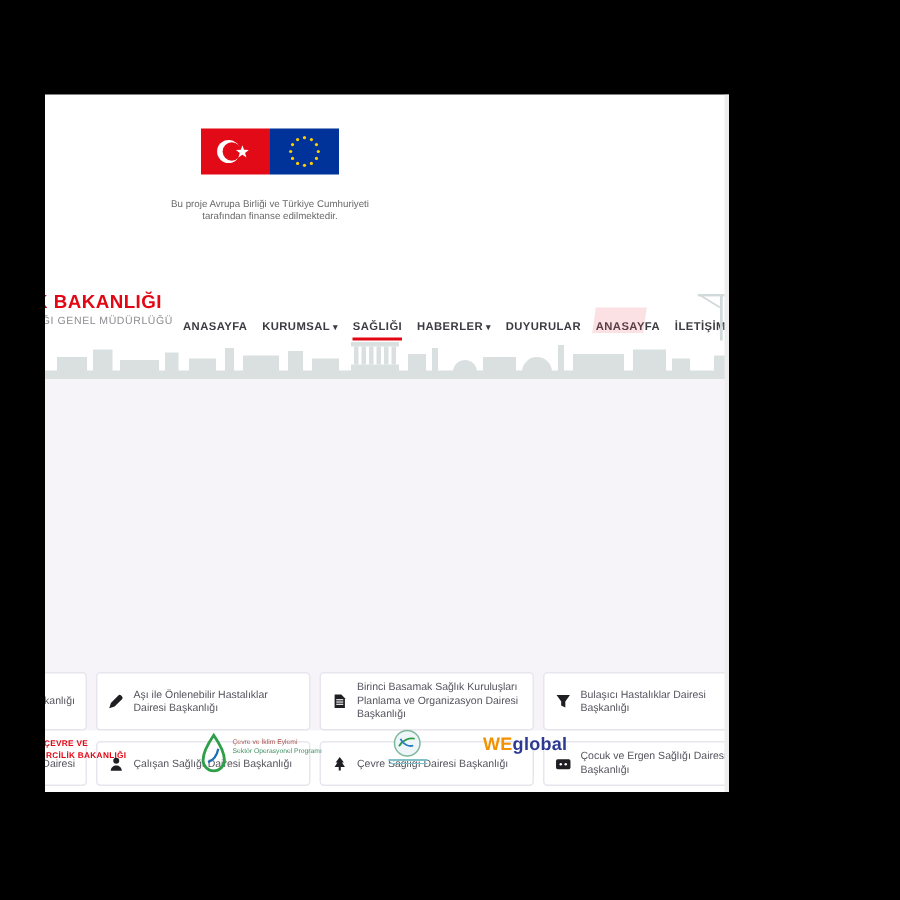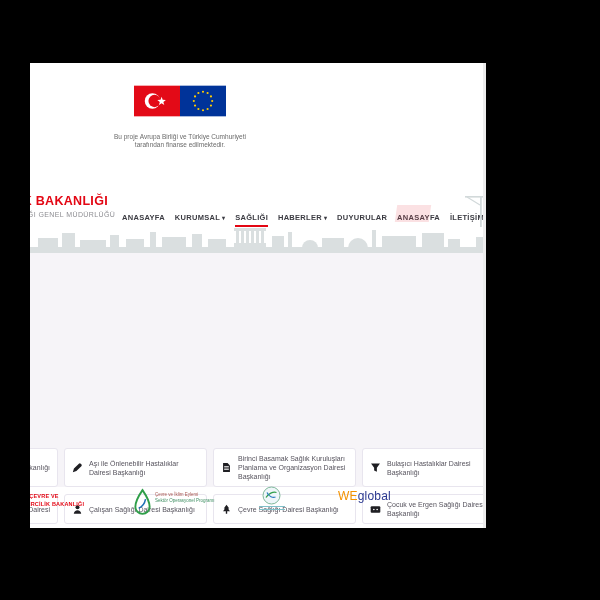--- a/index.html
+++ b/index.html
@@ -44,21 +44,21 @@
   
   .footer-ministry{position:absolute;left:-13px;top:429px;font-size:5.5px;font-weight:bold;
                    color:#e30613;line-height:1.5;letter-spacing:.2px;white-space:nowrap;}
   .leaf-logo{position:absolute;left:103px;top:425px;width:19px;height:28px;}
   .program-text{position:absolute;left:125px;top:429px;font-size:4.5px;line-height:1.4;white-space:nowrap;}
   .program-text .l1{color:#a8554e;}
   .program-text .l2{color:#3f8f63;}
   .badge-logo{position:absolute;left:232px;top:423px;width:19px;height:19px;}
   .badge-sub{position:absolute;left:229px;top:443px;width:26px;height:4px;
              background:repeating-linear-gradient(to bottom,#7fc0c9 0 1px,transparent 1px 2.5px);}
-  .weglobal{position:absolute;left:308px;top:426px;font-size:12px;font-weight:normal;letter-spacing:.2px;}
+  .weglobal{position:absolute;left:292px;top:426px;font-size:12px;font-weight:bold;letter-spacing:.2px;}
   .weglobal .we{color:#f39200;}
   .weglobal .rest{color:#2b3990;}
 
   .scroll-strip{position:absolute;right:0;top:0;width:3px;height:100%;background:#ededed;}
 </style>
 </head>
 <body>
 
 <div class="stage">
   <div class="viewport">

